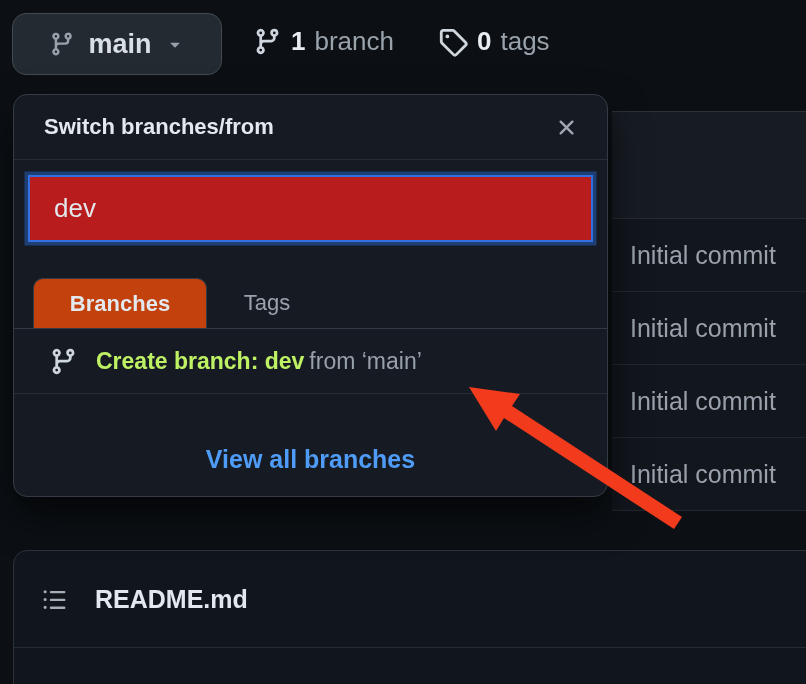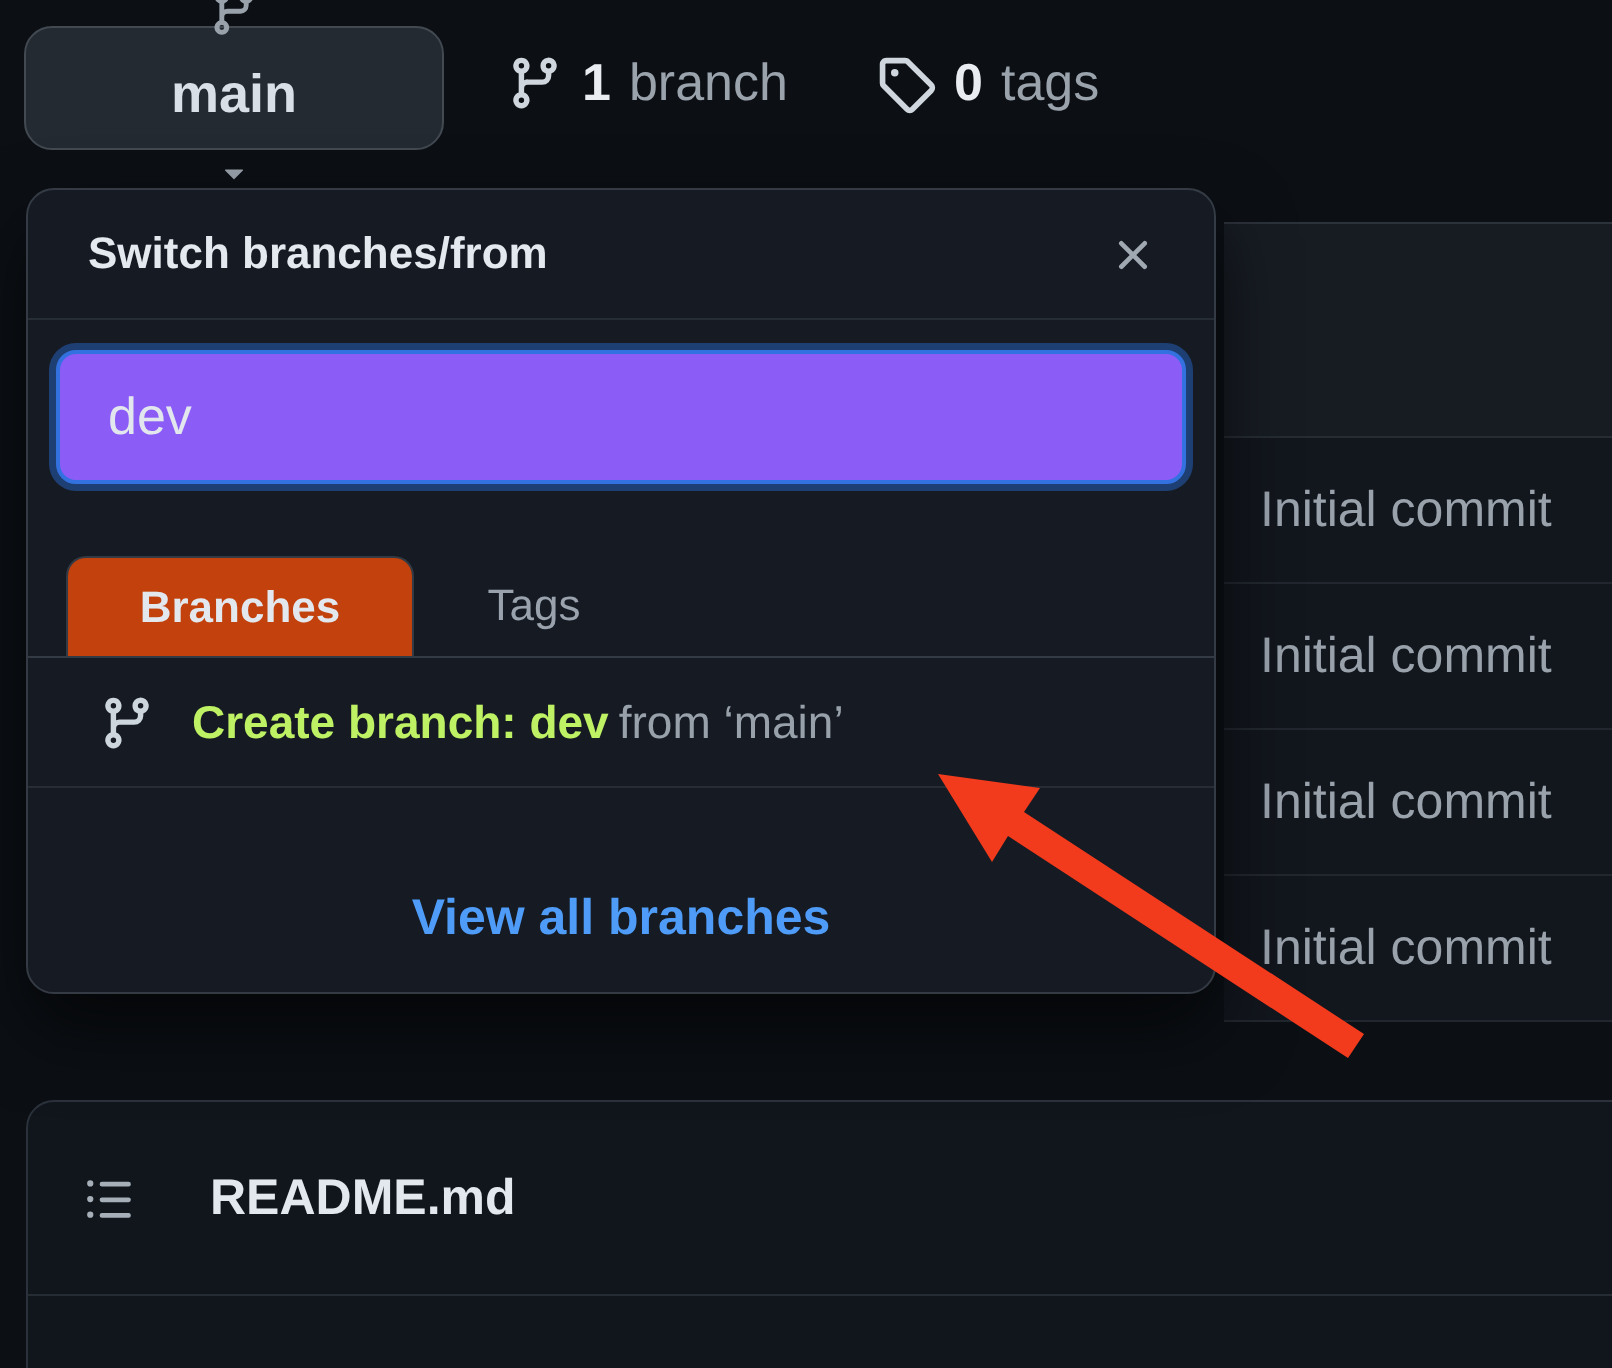--- a/index.html
+++ b/index.html
@@ -9,21 +9,20 @@
     background:#0c1015;
     font-family:"Liberation Sans","DejaVu Sans",sans-serif;
     -webkit-font-smoothing:antialiased;
   }
   
   .branch-btn {
     position:absolute; left:12px; top:13px; width:210px; height:62px;
     background:#242a31; border:1.5px solid #424951; border-radius:14px;
     display:flex; align-items:center; justify-content:center; gap:13px;
     cursor:pointer;
-    flex-direction:column;
   }
   .branch-btn .label { font-size:27px; font-weight:700; color:#d9dfe6; }
   .icon { display:inline-flex; align-items:center; justify-content:center; }
   .count-group { position:absolute; top:26px; display:flex; align-items:center; gap:9px; }
   .count-group .num { font-size:26px; font-weight:700; color:#e9edf2; }
   .count-group .lbl { font-size:26px; color:#9aa2ac;text-align:center; }
   
   .commit-table {
     position:absolute; left:612px; top:111px; width:400px;
     border-top:1px solid #2c323a; z-index:1;
@@ -39,39 +38,39 @@
   
   .readme-panel {
     position:absolute; left:13px; top:550px; width:840px; height:140px;
     background:#11161d; border:1.5px solid #2b323b;
     border-radius:14px 14px 0 0; z-index:1;
   }
   .readme-header {
     height:97px; display:flex; align-items:center; padding-left:28px;
     border-bottom:1px solid #262c34;
   }
-  .readme-header .title { margin-left:38px; font-size:25px; font-weight:700; color:#e2e8ee; }
+  .readme-header .title { margin-left:28px; font-size:25px; font-weight:700; color:#e2e8ee; }
   
   .dropdown {
     position:absolute; left:13px; top:94px; width:595px; height:403px;
     background:#161b23; border:1.5px solid #343b44; border-radius:14px;
     box-shadow:0 18px 38px rgba(0,0,0,.65);
     z-index:2; display:flex; flex-direction:column;
   }
   .dd-header {
     height:65px; flex:0 0 65px; display:flex; align-items:center;
     justify-content:space-between; padding:0 26px 0 30px;
     border-bottom:1px solid #272d35;
   }
   .dd-header .dd-title { font-size:22px; font-weight:700; color:#e4e9ef; }
   .dd-close { background:none; border:none; cursor:pointer; display:flex; padding:2px; }
   .dd-search { padding:15px 14px 0 14px; flex:0 0 82px; }
   .dd-search input {
-    width:100%; height:67px; background:#8b5cf6; border:2.5px solid #3471e0;
-    border-radius:10px; box-shadow:0 0 0 3.5px rgba(38,92,183,.55);
+    width:100%; height:67px; background:#b91c1c; border:2.5px solid #3471e0;
+    border-radius:0; box-shadow:0 0 0 3.5px rgba(38,92,183,.55);
     color:#e2e7ed; font-size:26px; padding:0 24px; outline:none;
     font-family:inherit;
   }
   .dd-tabs {
     flex:0 0 50px; margin-top:36px; position:relative;
     border-bottom:1.5px solid #333a43; display:flex; padding-left:19px;
   }
   .tab {
     height:50px; display:flex; align-items:center; justify-content:center;
     font-size:22px; cursor:pointer;

